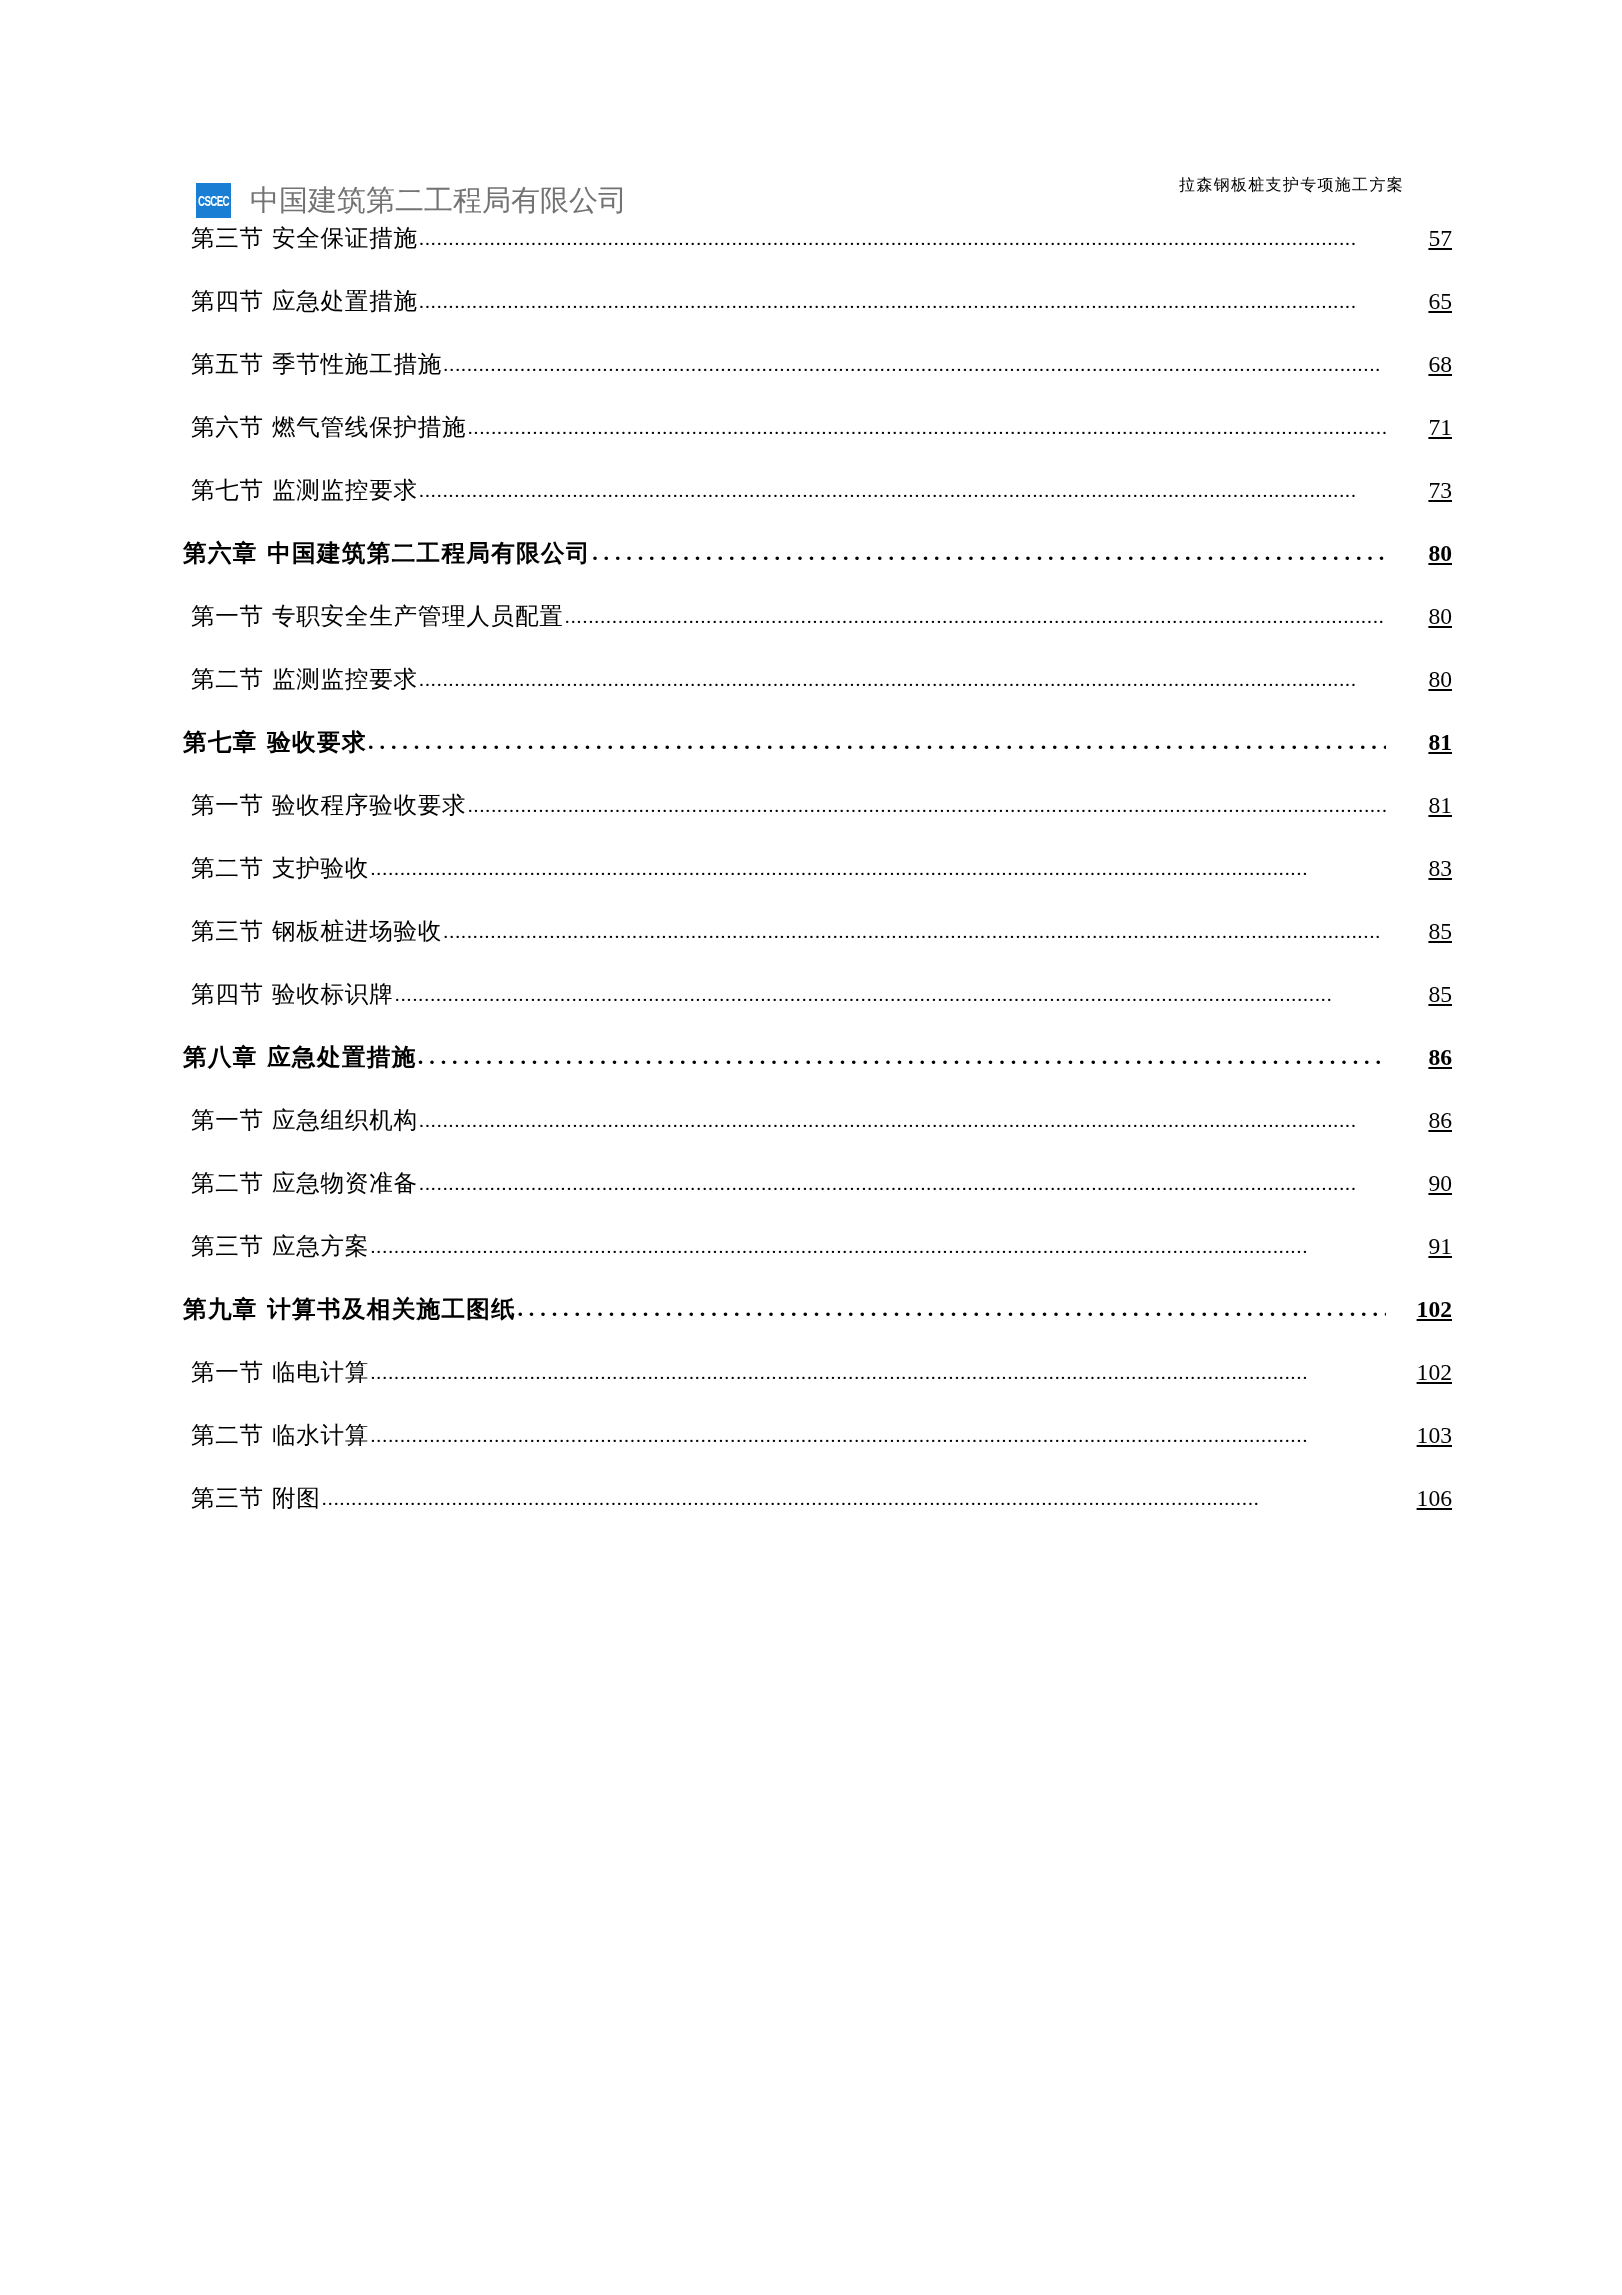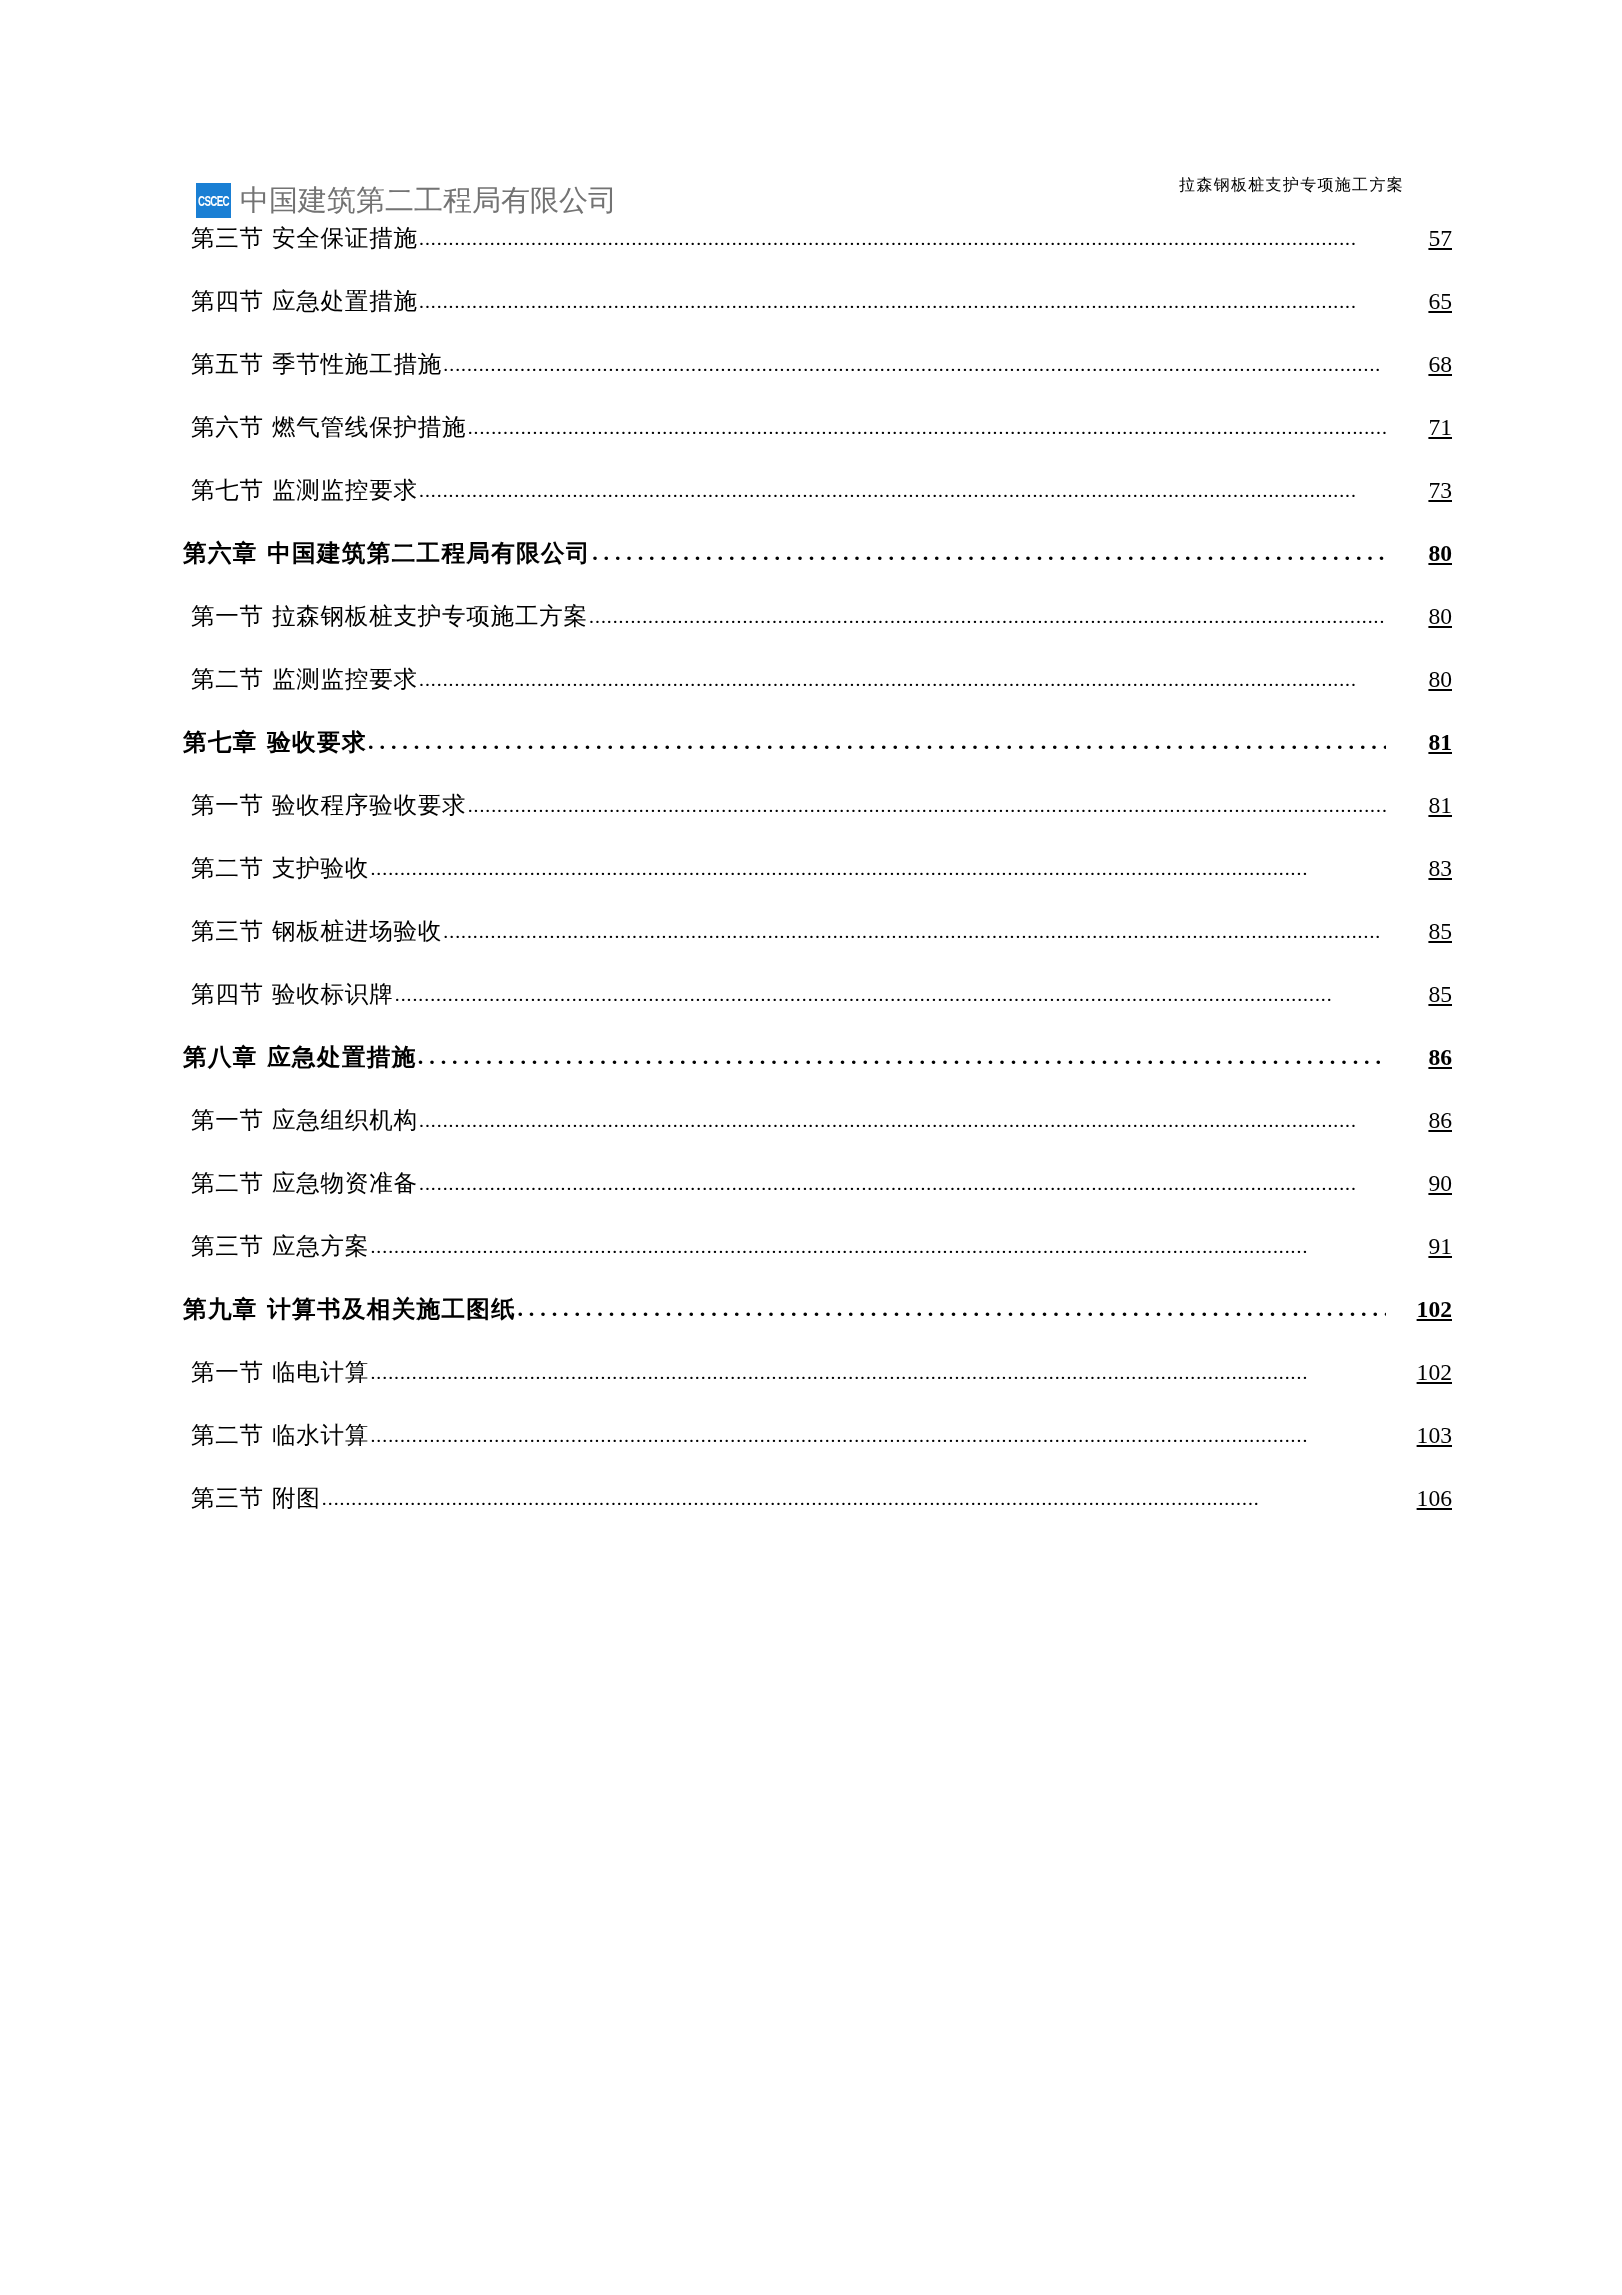--- a/index.html
+++ b/index.html
@@ -26,21 +26,21 @@
     top: 162px;
     width: 1243px;
     height: 46px;
     display: flex;
     align-items: center;
     justify-content: space-between;
   }
   .header-left {
     display: flex;
     align-items: center;
-    gap: 9px;
+    gap: 19px;
     margin-top: 31px;
   }
   .logo-mark {
     width: 35px;
     height: 35px;
     background: #1a7fd4;
     display: flex;
     align-items: center;
     justify-content: center;
     flex: 0 0 auto;
@@ -184,21 +184,21 @@
         <span class="label">第七节  监测监控要求</span>
         <span class="leader">...............................................................................................................................................................</span>
         <span class="pagenum">73</span>
       </div>
       <div class="toc-entry level-chapter">
         <span class="label">第六章  中国建筑第二工程局有限公司</span>
         <span class="leader">...............................................................................................................................................................</span>
         <span class="pagenum">80</span>
       </div>
       <div class="toc-entry level-section">
-        <span class="label">第一节  拉森钢板桩支护专项施工方案</span>
+        <span class="label">第一节  专职安全生产管理人员配置</span>
         <span class="leader">...............................................................................................................................................................</span>
         <span class="pagenum">80</span>
       </div>
       <div class="toc-entry level-section">
         <span class="label">第二节  监测监控要求</span>
         <span class="leader">...............................................................................................................................................................</span>
         <span class="pagenum">80</span>
       </div>
       <div class="toc-entry level-chapter">
         <span class="label">第七章  验收要求</span>

